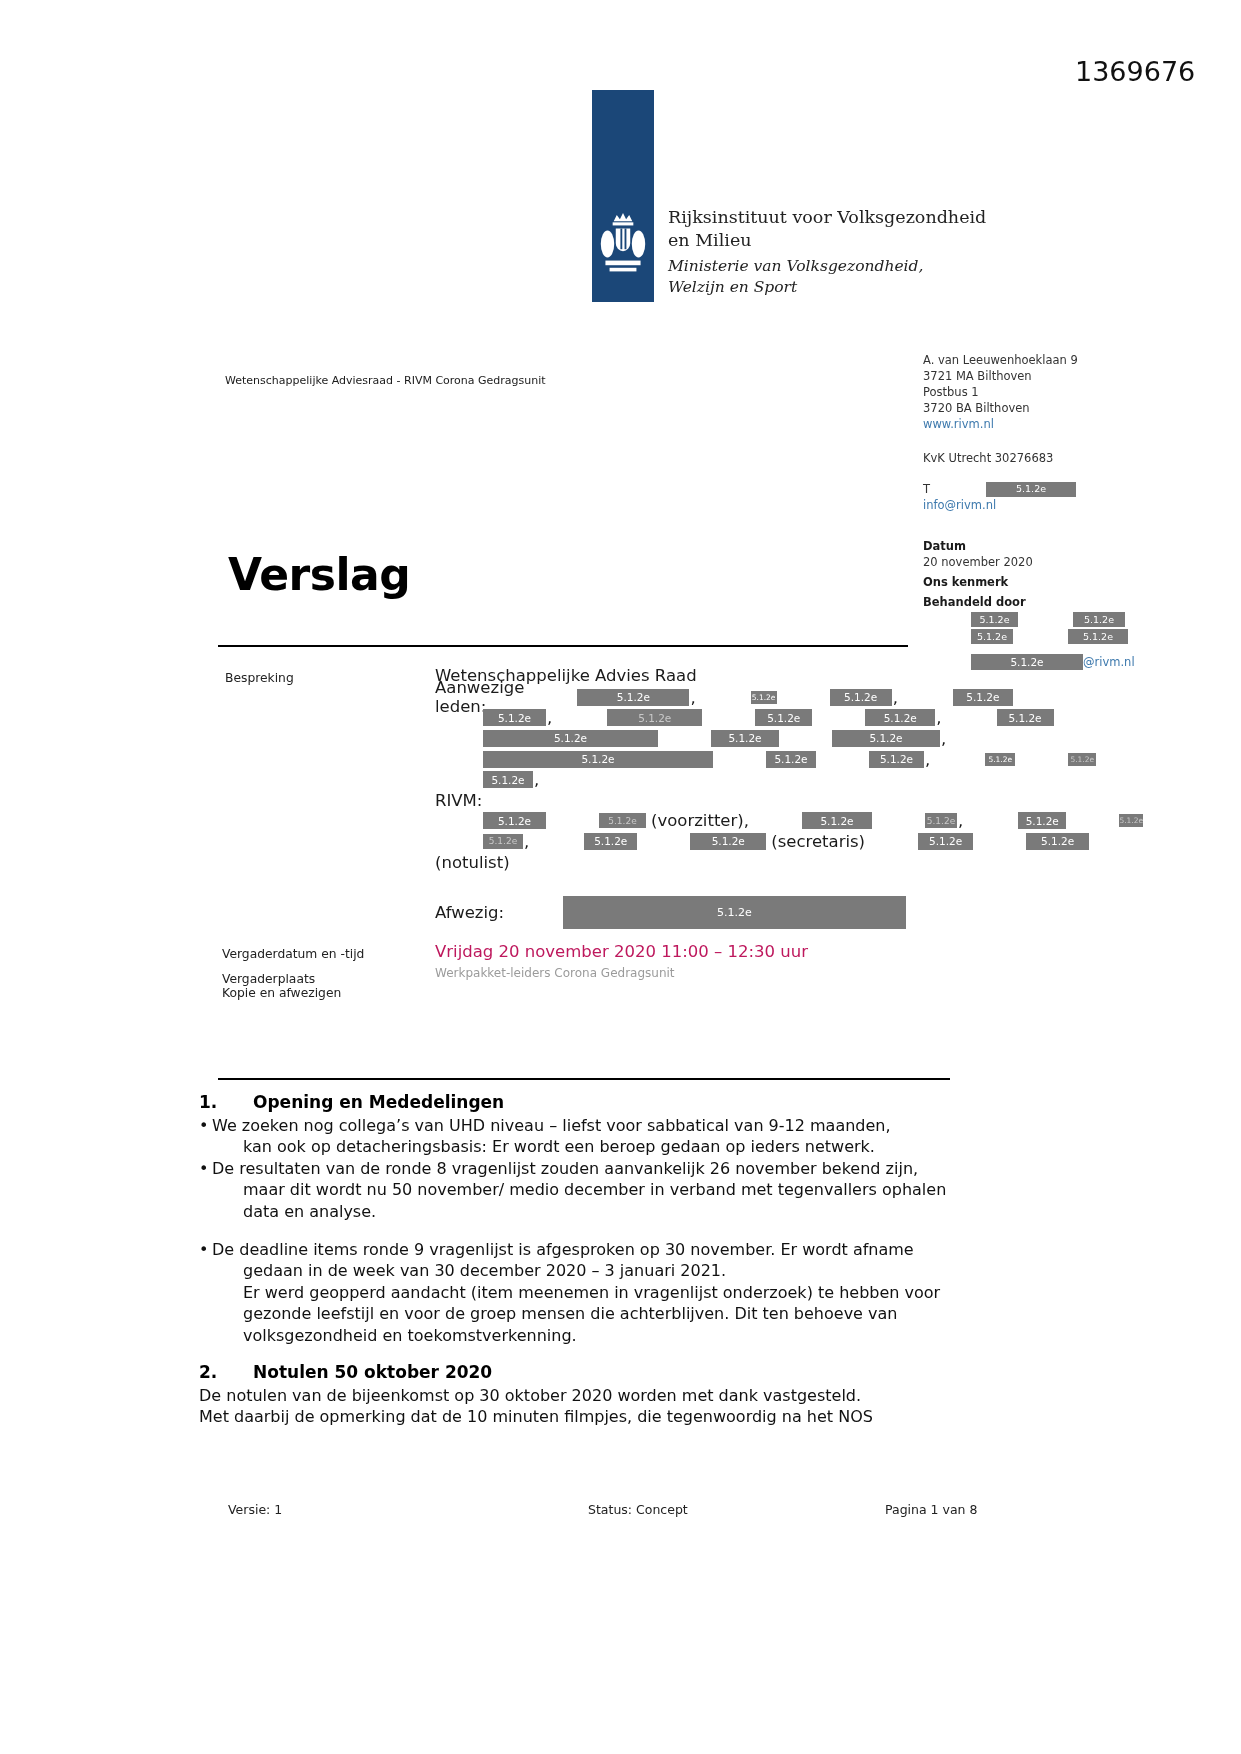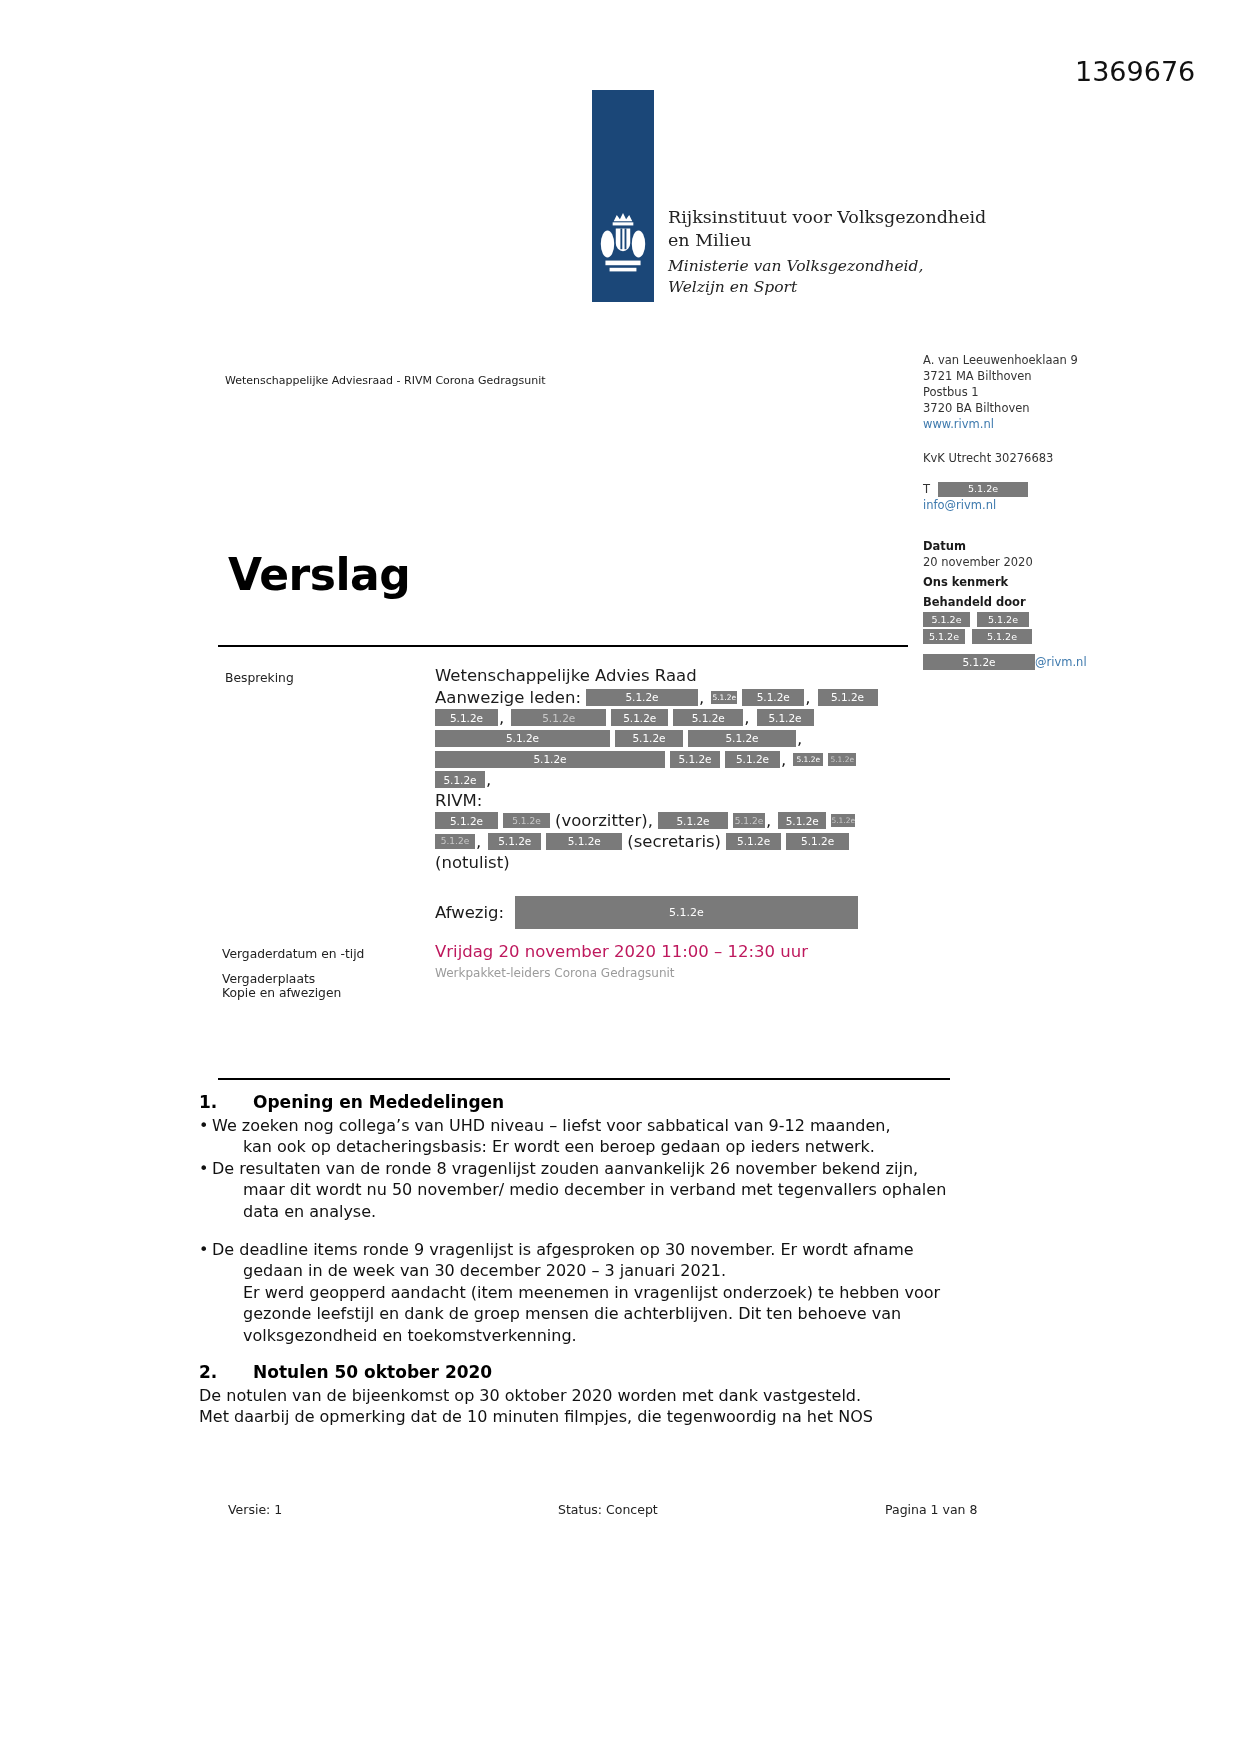--- a/index.html
+++ b/index.html
@@ -22,21 +22,21 @@
   #sidebar { left:923px; top:352px; width:250px; font-size:11.5px; line-height:16px; color:#333; }
   .side-bold { font-weight:bold; color:#1b1b1b; }
   a.link { color:#3d79ad; cursor:pointer; }
   .side-gap18 { margin-top:18px; } .side-gap15 { margin-top:15px; }
   .side-gap25 { margin-top:25px; } .side-gap16 { margin-top:4px; } .side-gap10 { margin-top:10px; }
   .srow { display:flex; align-items:center; gap:8px; }
   .boxrow { display:flex; align-items:center; gap:7px; margin-top:2px; }
 
   
   .redact { display:inline-flex; align-items:center; justify-content:center; flex:none;
-            background:#7a7a7a; color:#fff; height:17px; font-size:10.5px; }
+            background:#7a7a7a; color:#fff; height:17px; font-size:10.5px;margin-left:48px; }
   .redact.small { height:15px; font-size:9px; }
   .redact.tiny  { height:13px; font-size:7.5px; }
   .redact.light { color:#c9c9c9; }
   .redact.side  { height:15px; font-size:9.5px; }
 
   #title { left:228px; top:549px; font-size:44px; font-weight:bold; letter-spacing:-0.5px; color:#000; }
   .divider { background:#000; height:2px; }
   #divider1 { left:218px; top:645px; width:690px; }
   #divider2 { left:218px; top:1078px; width:732px; }
 
@@ -66,21 +66,21 @@
   .sec-heading.later { margin-top:16px; }
   .sec-num { width:54px; }
   .body-line { font-size:16px; line-height:21.4px; white-space:nowrap; color:#111; }
   .body-line.first { display:flex; }
   .bullet-mark { width:13px; flex:none; }
   .body-line.cont { padding-left:44px; }
   .sec-item.gap { margin-top:17px; }
 
   
   .footer-item { top:1502px; font-size:12.5px; color:#222; }
-  #footer-left { left:228px; } #footer-center { left:558px; } #footer-right { left:885px; }
+  #footer-left { left:228px; } #footer-center { left:588px; } #footer-right { left:885px; }
 </style>
 </head>
 <body>
 
 <div class="page">
 
   <div class="abs" id="doc-number">1369676</div>
 
   <div class="abs" id="logo-bar"></div>
   <svg class="abs" id="logo-crest" viewBox="0 0 46 60">
@@ -240,21 +240,21 @@
         <div class="body-line cont">maar dit wordt nu 50 november/ medio december in verband met tegenvallers ophalen</div>
         <div class="body-line cont">data en analyse.</div>
       </div>
       <div class="sec-item gap">
         <div class="body-line first">
           <span class="bullet-mark">•</span>
           <span>De deadline items ronde 9 vragenlijst is afgesproken op 30 november. Er wordt afname</span>
         </div>
         <div class="body-line cont">gedaan in de week van 30 december 2020 – 3 januari 2021.</div>
         <div class="body-line cont">Er werd geopperd aandacht (item meenemen in vragenlijst onderzoek) te hebben voor</div>
-        <div class="body-line cont">gezonde leefstijl en dank de groep mensen die achterblijven. Dit ten behoeve van</div>
+        <div class="body-line cont">gezonde leefstijl en voor de groep mensen die achterblijven. Dit ten behoeve van</div>
         <div class="body-line cont">volksgezondheid en toekomstverkenning.</div>
       </div>
       <div class="sec-heading later">
         <span class="sec-num">2.</span>
         <span>Notulen 50 oktober 2020</span>
       </div>
       <div class="sec-item">
         <div class="body-line">De notulen van de bijeenkomst op 30 oktober 2020 worden met dank vastgesteld.</div>
         <div class="body-line">Met daarbij de opmerking dat de 10 minuten filmpjes, die tegenwoordig na het NOS</div>
       </div>

